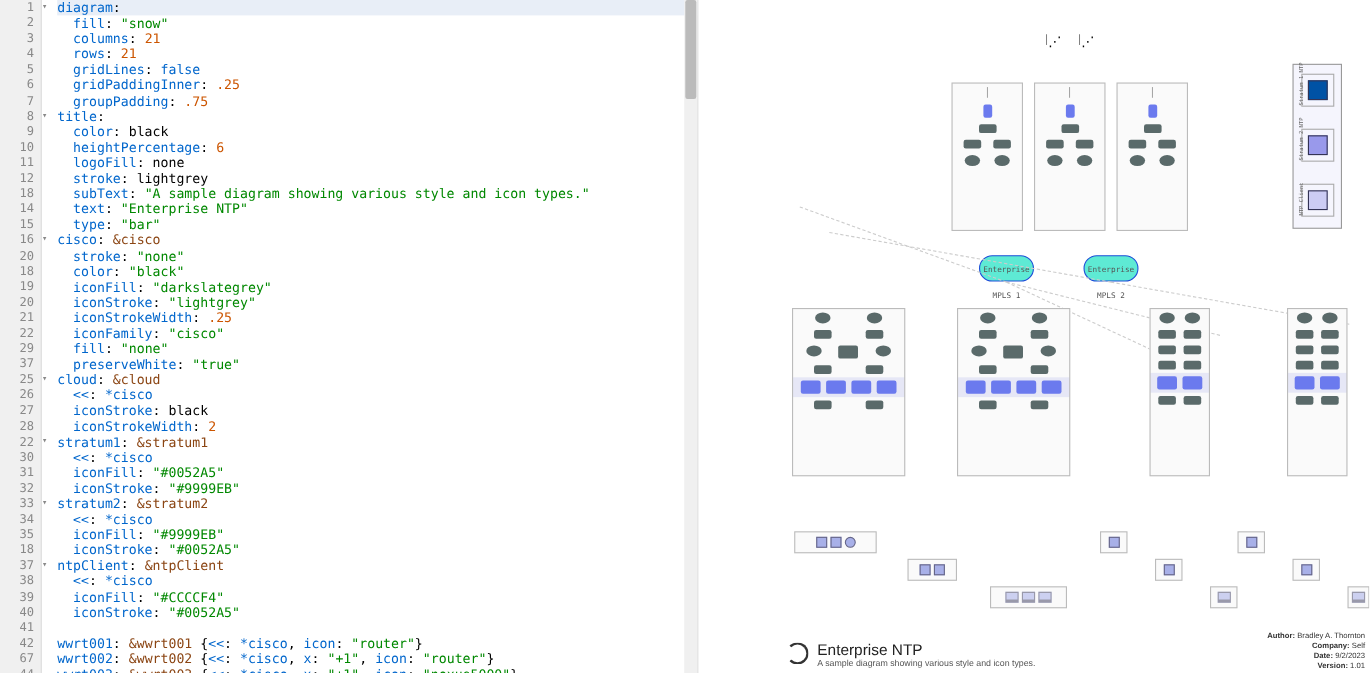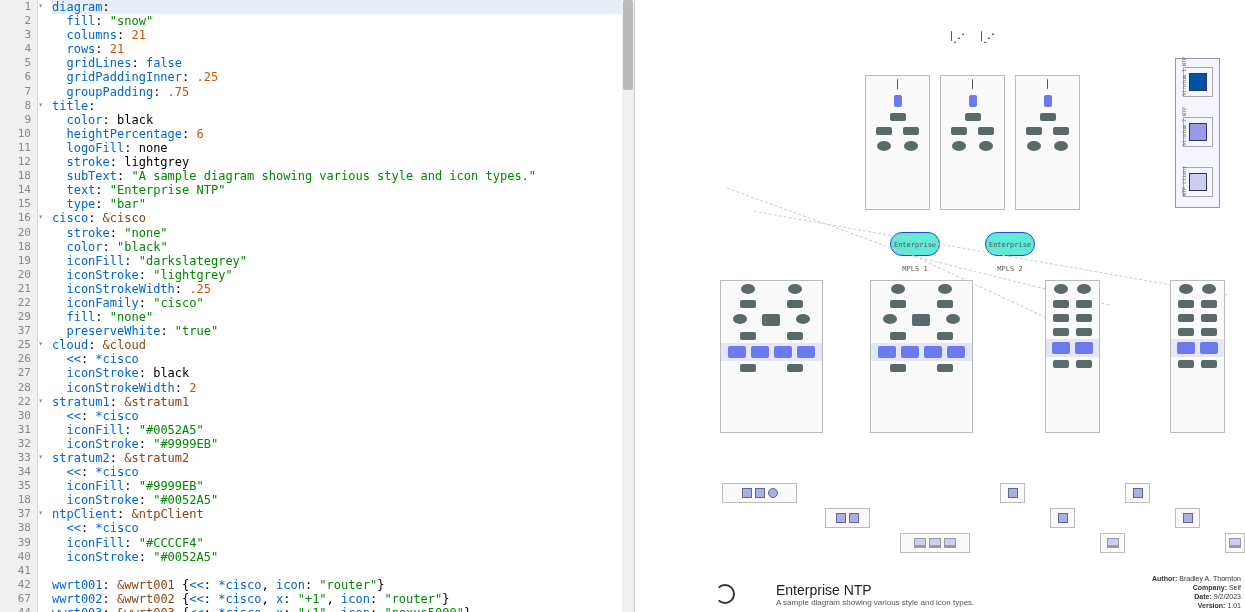--- a/index.html
+++ b/index.html
@@ -25,21 +25,21 @@
 .box { position: absolute; border: 1px solid #bbb; background: #fafafa; }
 .box.legend { border: 1px solid #999; background: rgba(155,155,235,0.1); }
 .nico { width: 18px; height: 12px; background: #5a6a6a; border-radius: 2px; display: inline-block; margin: 1px; position: relative; }
 .nico.router { border-radius: 50%; width: 14px; height: 10px; }
 .nico.sw { width: 16px; height: 8px; }
 .nico.srv { width: 8px; height: 12px; background: #6b7aee; }
 .nico.blue { background: #6b7aee; }
 .nico.ant { background: none; border-left: 1px solid #555; height: 10px; width: 1px; }
 .cloud { position: absolute; width: 50px; height: 24px; background: #5eead4; border: 1px solid #1d4ed8; border-radius: 12px; font-size: 7px; text-align: center; line-height: 24px; color: #555; }
 .row-dev { display: flex; justify-content: space-around; padding: 2px 4px; }
-.title-block { position: absolute; bottom: 2px; left: 80px; right: 2px; height: 32px; display: flex; align-items: center; gap: 33px; }
+.title-block { position: absolute; bottom: 2px; left: 80px; right: 2px; height: 32px; display: flex; align-items: center; }
 .logo { width: 20px; height: 20px; border: 2px solid #333; border-radius: 50%; border-left-color: transparent; margin-right: 8px; }
 .title-text { font-family: Arial, sans-serif; }
 .title-main { font-size: 14px; color: #222; }
 .title-sub { font-size: 8px; color: #555; }
 .meta { position: absolute; right: 4px; bottom: 2px; font-size: 7px; font-family: Arial, sans-serif; text-align: right; color: #333; line-height: 9px; }
 .meta b { font-weight: bold; }
 .legend-item { position: absolute; width: 30px; height: 30px; border: 1px solid #aaa; }
 .legend-cube { width: 18px; height: 18px; background: #6b7aee; margin: 5px auto; transform: rotate(0deg); border: 1px solid #335; }
 .legend-label { position: absolute; left: -3px; top: 28px; transform: rotate(-90deg); transform-origin: left top; font-size: 5px; color: #666; white-space: nowrap; }
 .conn-line { position: absolute; border-top: 1px dashed #ccc; transform-origin: left center; }

